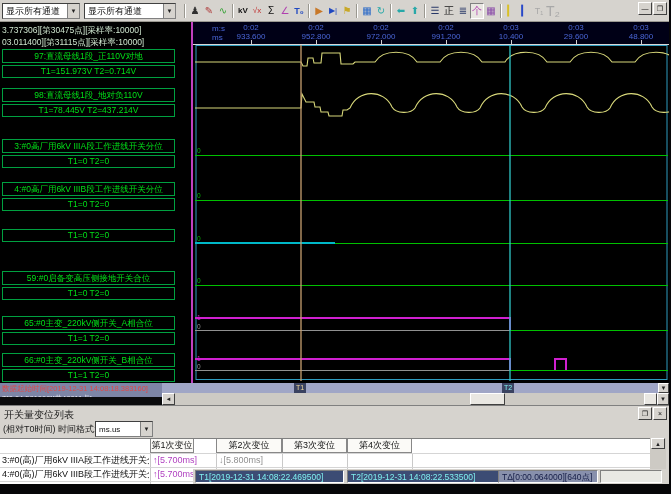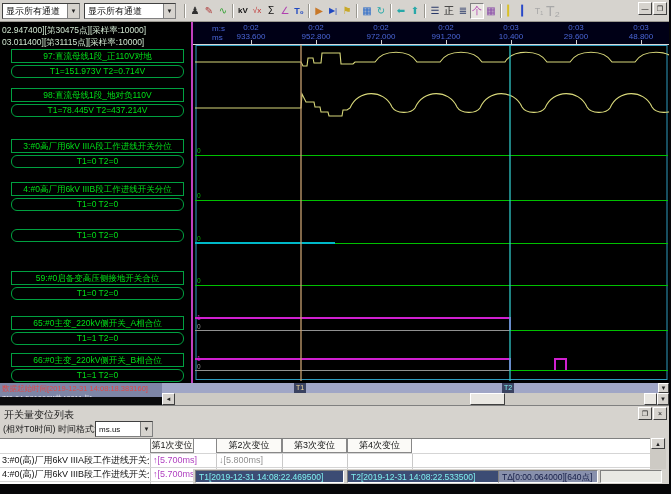--- a/index.html
+++ b/index.html
@@ -29,25 +29,25 @@
   #main { left:0; top:22px; width:669px; height:361px; background:#000; }
   #lefthdr { left:0; top:22px; width:191px; height:27px; background:#000; color:#cfe6cf;
              font-size:8.5px; line-height:12px; padding:2px 0 0 2px; white-space:nowrap; overflow:hidden; }
   #vsep { left:191px; top:22px; width:2px; height:361px; background:#c040c0; }
   #axishdr { left:193px; top:22px; width:476px; height:23px; background:#000016; border-bottom:1px solid #d8d8d8; }
   .unit { position:absolute; color:#4a66d8; font-size:8px; line-height:9px; }
   .tick { position:absolute; bottom:0; width:1px; height:4px; background:#cfcfcf; }
   .ticklab { position:absolute; top:1px; width:46px; text-align:center; color:#4a66d8; font-size:8px; line-height:9px; }
 
   
-  .chan { position:absolute; left:11px; width:173px; }
+  .chan { position:absolute; left:2px; width:173px; }
   .chan .lbl, .chan .val { border:1px solid #00a040; background:#000; color:#00e018;
         font-size:8.5px; height:14px; line-height:12px; text-align:center;
         white-space:nowrap; overflow:hidden; }
-  .chan .val { margin-top:2px; height:13px; line-height:11px;border-radius:6px; }
+  .chan .val { margin-top:2px; height:13px; line-height:11px; }
 
   
   #infobox { left:0; top:383px; width:162px; height:14px; background:#7d85a6; overflow:hidden; }
   #infobox .r1 { color:#e04848; font-size:7.5px; line-height:10px; padding:1px 0 0 2px; white-space:nowrap; }
   #infobox .r2 { color:#e8e8ee; font-size:7.5px; line-height:10px; padding-left:2px; white-space:nowrap; }
   #curstrip { left:162px; top:383px; width:507px; height:10px; background:#a0a6c6; }
   .curtag { position:absolute; top:0; height:10px; padding:0 2px; background:#3a4260; font-size:7px; line-height:10px; }
   #hscroll { left:162px; top:393px; width:507px; height:12px; background:#cdcac4; }
   .sbtn { position:absolute; background:#d6d3ce; border:1px solid #fff; border-right-color:#404040;
           border-bottom-color:#404040; font-size:6px; color:#222; text-align:center; }
@@ -126,21 +126,21 @@
       <span class="tbico" style="color:#a8a8a8;font-size:9px">T₁</span>
       <span class="tbico" style="color:#a8a8a8;font-size:14px">T₂</span>
     </div>
     <div class="winbtn" style="left:638px;">—</div>
     <div class="winbtn" style="left:653px;">❐</div>
   </div>
 
   <div id="main" class="abs"></div>
 
   <div id="lefthdr" class="abs">
-    <div>02.947400][第30475点][采样率:10000]</div>
+    <div>3.737306][第30475点][采样率:10000]</div>
     <div>03.011400][第31115点][采样率:10000]</div>
   </div>
   <div id="vsep" class="abs"></div>
 
   <div id="axishdr" class="abs">
     <div class="unit" style="left:19px;top:2px;">m:s</div>
     <div class="unit" style="left:19px;top:11px;">ms</div>
 
     <div class="ticklab" style="left:35px;">
       <div>0:02</div>

